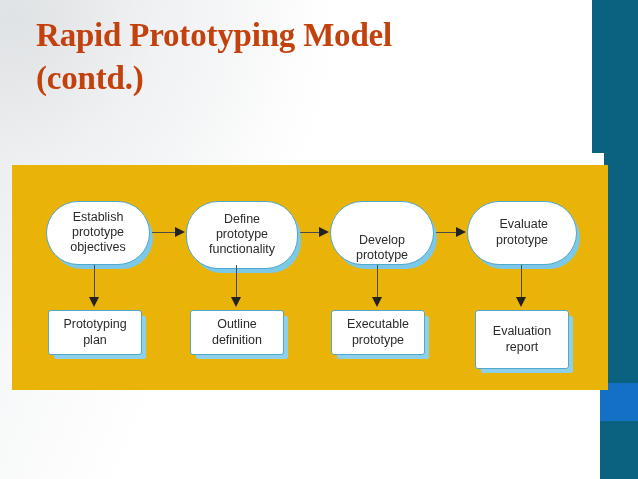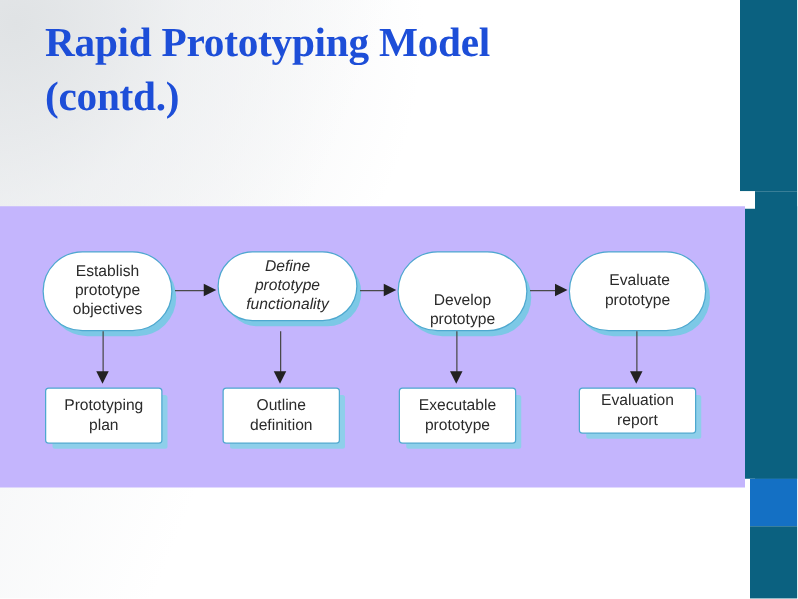--- a/index.html
+++ b/index.html
@@ -69,30 +69,30 @@
   
   .title {
     position: absolute;
     left: 36px; top: 14px;
     width: 540px;
     font-family: "Liberation Serif", serif;
     font-weight: bold;
     font-size: 33px;
     line-height: 1.30;
     letter-spacing: -0.2px;
-    color: #1d4ed8;
+    color: #c2410c;
     white-space: pre-line;
   }
 
   
   .diagram {
     position: absolute;
-    left: 0px; top: 165px;
+    left: 12px; top: 165px;
     width: 596px; height: 225px;
-    background: #c4b5fd;
+    background: #eab308;
   }
 
   .node {
     position: absolute;
     box-sizing: border-box;
     display: flex;
     align-items: center;
     justify-content: center;
     text-align: center;
     background: #ffffff;
@@ -157,21 +157,21 @@
 (contd.)</div>
 
   <div class="diagram">
 
     <div class="node pill" style="left:34px;  top:36px;  width:104px; height:64px;">
       <span>Establish
 prototype
 objectives</span>
     </div>
 
-    <div class="node pill" style="left:174px; top:36px;  width:112px; height:56px;font-style:italic;">
+    <div class="node pill" style="left:174px; top:36px;  width:112px; height:68px;">
       <span>Define
 prototype
 functionality</span>
     </div>
 
     <div class="node pill" style="left:318px; top:36px;  width:104px; height:64px;align-items:flex-end;">
       <span>Develop
 prototype</span>
     </div>
 
@@ -209,19 +209,19 @@
     <div class="node rect" style="left:36px;  top:145px; width:94px;  height:45px;">
       <span>Prototyping
 plan</span>
     </div>
 
     <div class="node rect" style="left:319px; top:145px; width:94px;  height:45px;">
       <span>Executable
 prototype</span>
     </div>
 
-    <div class="node rect" style="left:463px; top:145px; width:94px;  height:37px;">
+    <div class="node rect" style="left:463px; top:145px; width:94px;  height:59px;">
       <span>Evaluation
 report</span>
     </div>
 
   </div>
 </div>
 
 </body></html>

